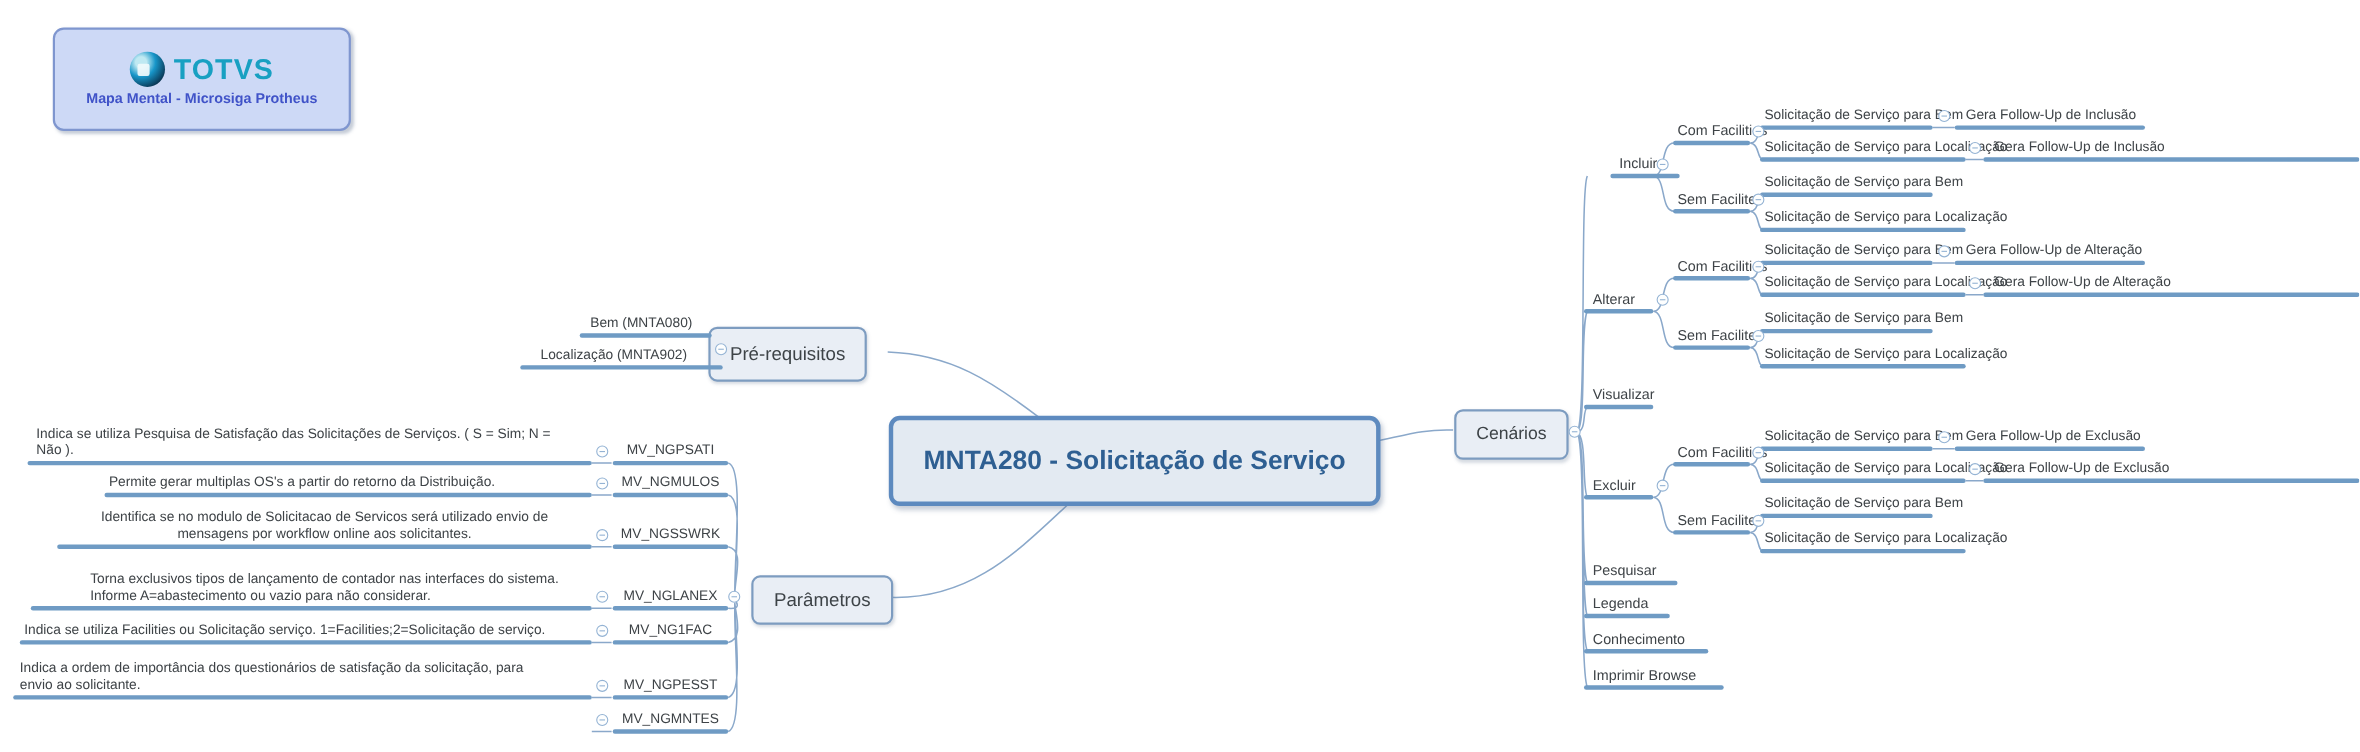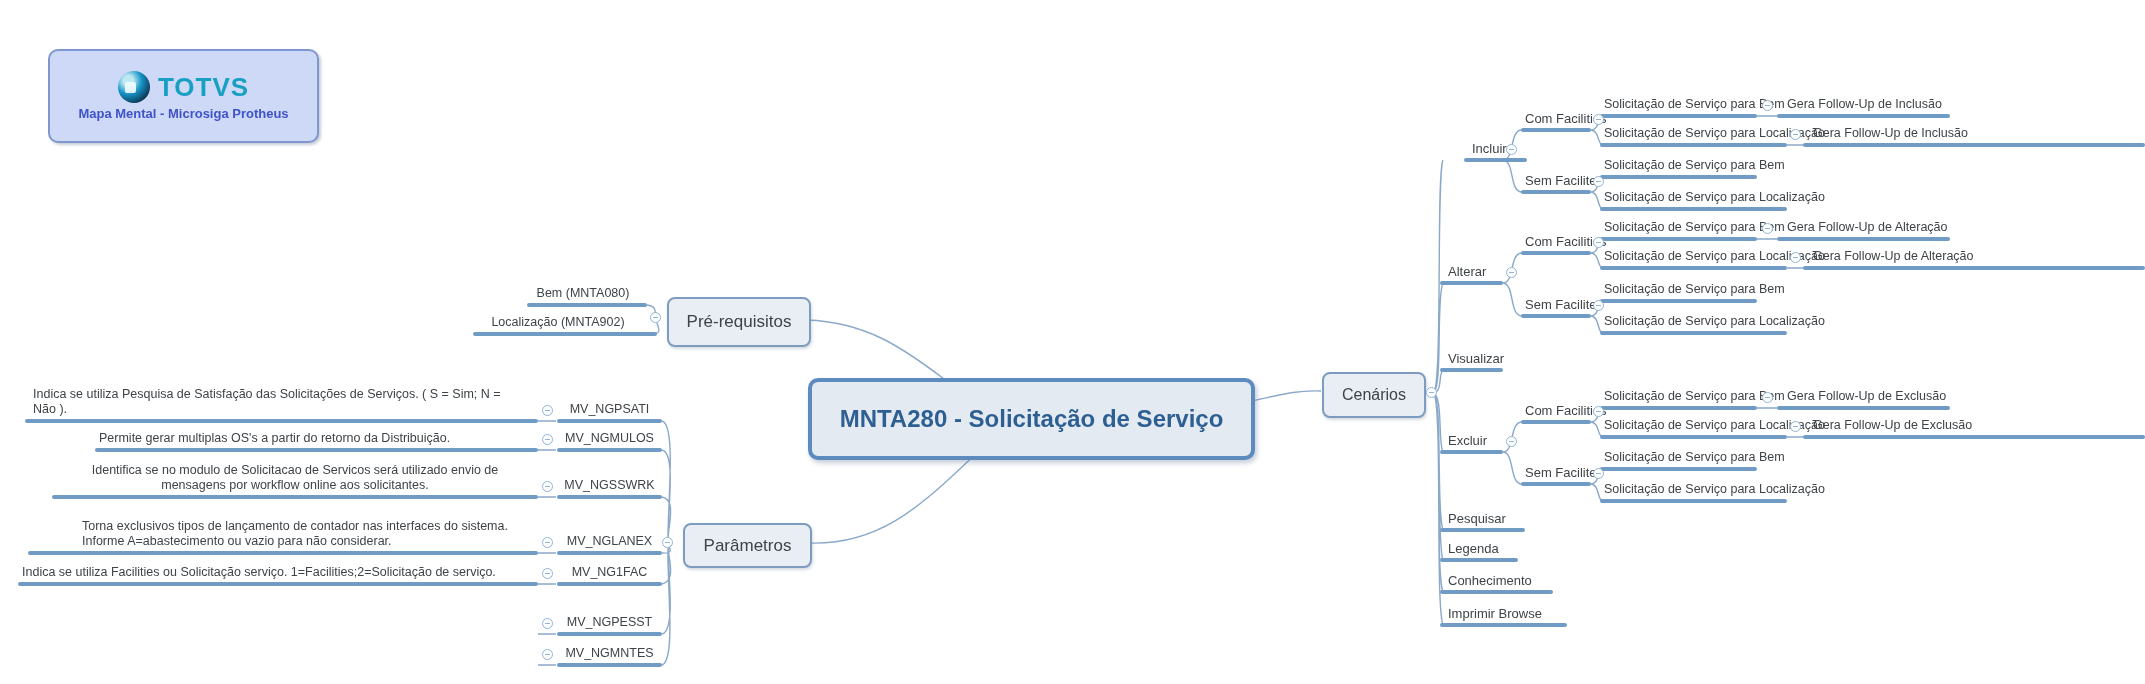--- a/index.html
+++ b/index.html
@@ -23,21 +23,21 @@
   .nodebox{position:absolute;z-index:2;display:flex;align-items:center;justify-content:center;
            background:#e9eef5;border:2px solid #7d9cc0;border-radius:8px;font-size:17px;
            color:#3d4347;box-shadow:1px 2px 3px rgba(90,110,140,.25);}
   .rootbox{position:absolute;z-index:2;display:flex;align-items:center;justify-content:center;
            background:#e3eaf2;border:4px solid #5d8abf;border-radius:10px;font-size:24px;
            font-weight:bold;color:#2e5f92;box-shadow:2px 3px 5px rgba(90,110,140,.35);}
   
   .logo{position:absolute;left:48px;top:25px;width:267px;height:90px;z-index:2;
         background:#cdd9f6;border:2px solid #7f96cf;border-radius:10px;
         box-shadow:2px 2px 3px rgba(90,110,140,.35);display:flex;flex-direction:column;
-        align-items:center;justify-content:center;gap:3px;margin-top:24px;}
+        align-items:center;justify-content:center;gap:3px;}
   .brandrow{display:flex;align-items:center;gap:8px;}
   .globe{width:32px;height:32px;border-radius:50%;
          background:radial-gradient(circle at 32% 30%,#bfe9f2 0 16%,#1896c9 42%,#0a3552 78%,#08293f 100%);
          position:relative;}
   .globe::after{content:"";position:absolute;left:7px;top:11px;width:11px;height:11px;
                 background:rgba(240,250,252,.92);border-radius:2px;}
   .brandname{font-size:26px;font-weight:bold;letter-spacing:1px;color:#18a0c2;}
   .logosub{font-size:13px;font-weight:bold;color:#4053c8;}
 </style>
 </head>
@@ -73,21 +73,21 @@
       <span class="globe"></span>
       <span class="brandname">TOTVS</span>
     </div>
     <div class="logosub">Mapa Mental - Microsiga Protheus</div>
   </div>
 
   <div class="rootbox" style="left:808px;top:378px;width:439px;height:74px;">
     <span>MNTA280 - Solicitação de Serviço</span>
   </div>
 
-  <div class="nodebox" style="left:667px;top:297px;width:140px;height:46px;">
+  <div class="nodebox" style="left:644px;top:297px;width:140px;height:46px;">
     <span>Pré-requisitos</span>
   </div>
   <span class="collapse" style="left:650px;top:312px;"></span>
 
   <div class="edge r" style="left:527px;bottom:377px;width:120px;">
     <span class="t" style="padding-right:12px;">Bem (MNTA080)</span>
   </div>
   <div class="edge r" style="left:473px;bottom:348px;width:184px;">
     <span class="t" style="padding-right:18px;">Localização (MNTA902)</span>
   </div>
@@ -104,20 +104,23 @@
     <span class="t" style="padding-right:140px;">Permite gerar multiplas OS's a partir do retorno da Distribuição.</span>
   </div>
   <div class="edge c" style="left:52px;bottom:185px;width:486px;">
     <span class="t wraplbl" style="max-width:445px;margin:0 auto;">Identifica se no modulo de Solicitacao de Servicos será utilizado envio de mensagens por workflow online aos solicitantes.</span>
   </div>
   <div class="edge l" style="left:28px;bottom:129px;width:510px;">
     <span class="t wraplbl" style="padding-left:6px;max-width:452px;margin-left:48px;">Torna exclusivos tipos de lançamento de contador  nas interfaces do sistema. Informe A=abastecimento ou vazio para não considerar.</span>
   </div>
   <div class="edge r" style="left:18px;bottom:98px;width:520px;">
     <span class="t" style="padding-right:130px;">Indica se utiliza Facilities ou Solicitação  serviço. 1=Facilities;2=Solicitação de serviço.</span>
+  </div>
+  <div class="edge l" style="left:12px;bottom:48px;width:526px;">
+    <span class="t wraplbl" style="padding-left:6px;max-width:480px;">Indica a ordem de importância dos questionários de satisfação da solicitação, para envio ao solicitante.</span>
   </div>
 
   <div class="edge c" style="left:557px;bottom:261px;width:105px;">
     <span class="t">MV_NGPSATI</span>
   </div>
   <div class="edge c" style="left:557px;bottom:232px;width:105px;">
     <span class="t">MV_NGMULOS</span>
   </div>
   <div class="edge c" style="left:557px;bottom:185px;width:105px;">
     <span class="t">MV_NGSSWRK</span>

